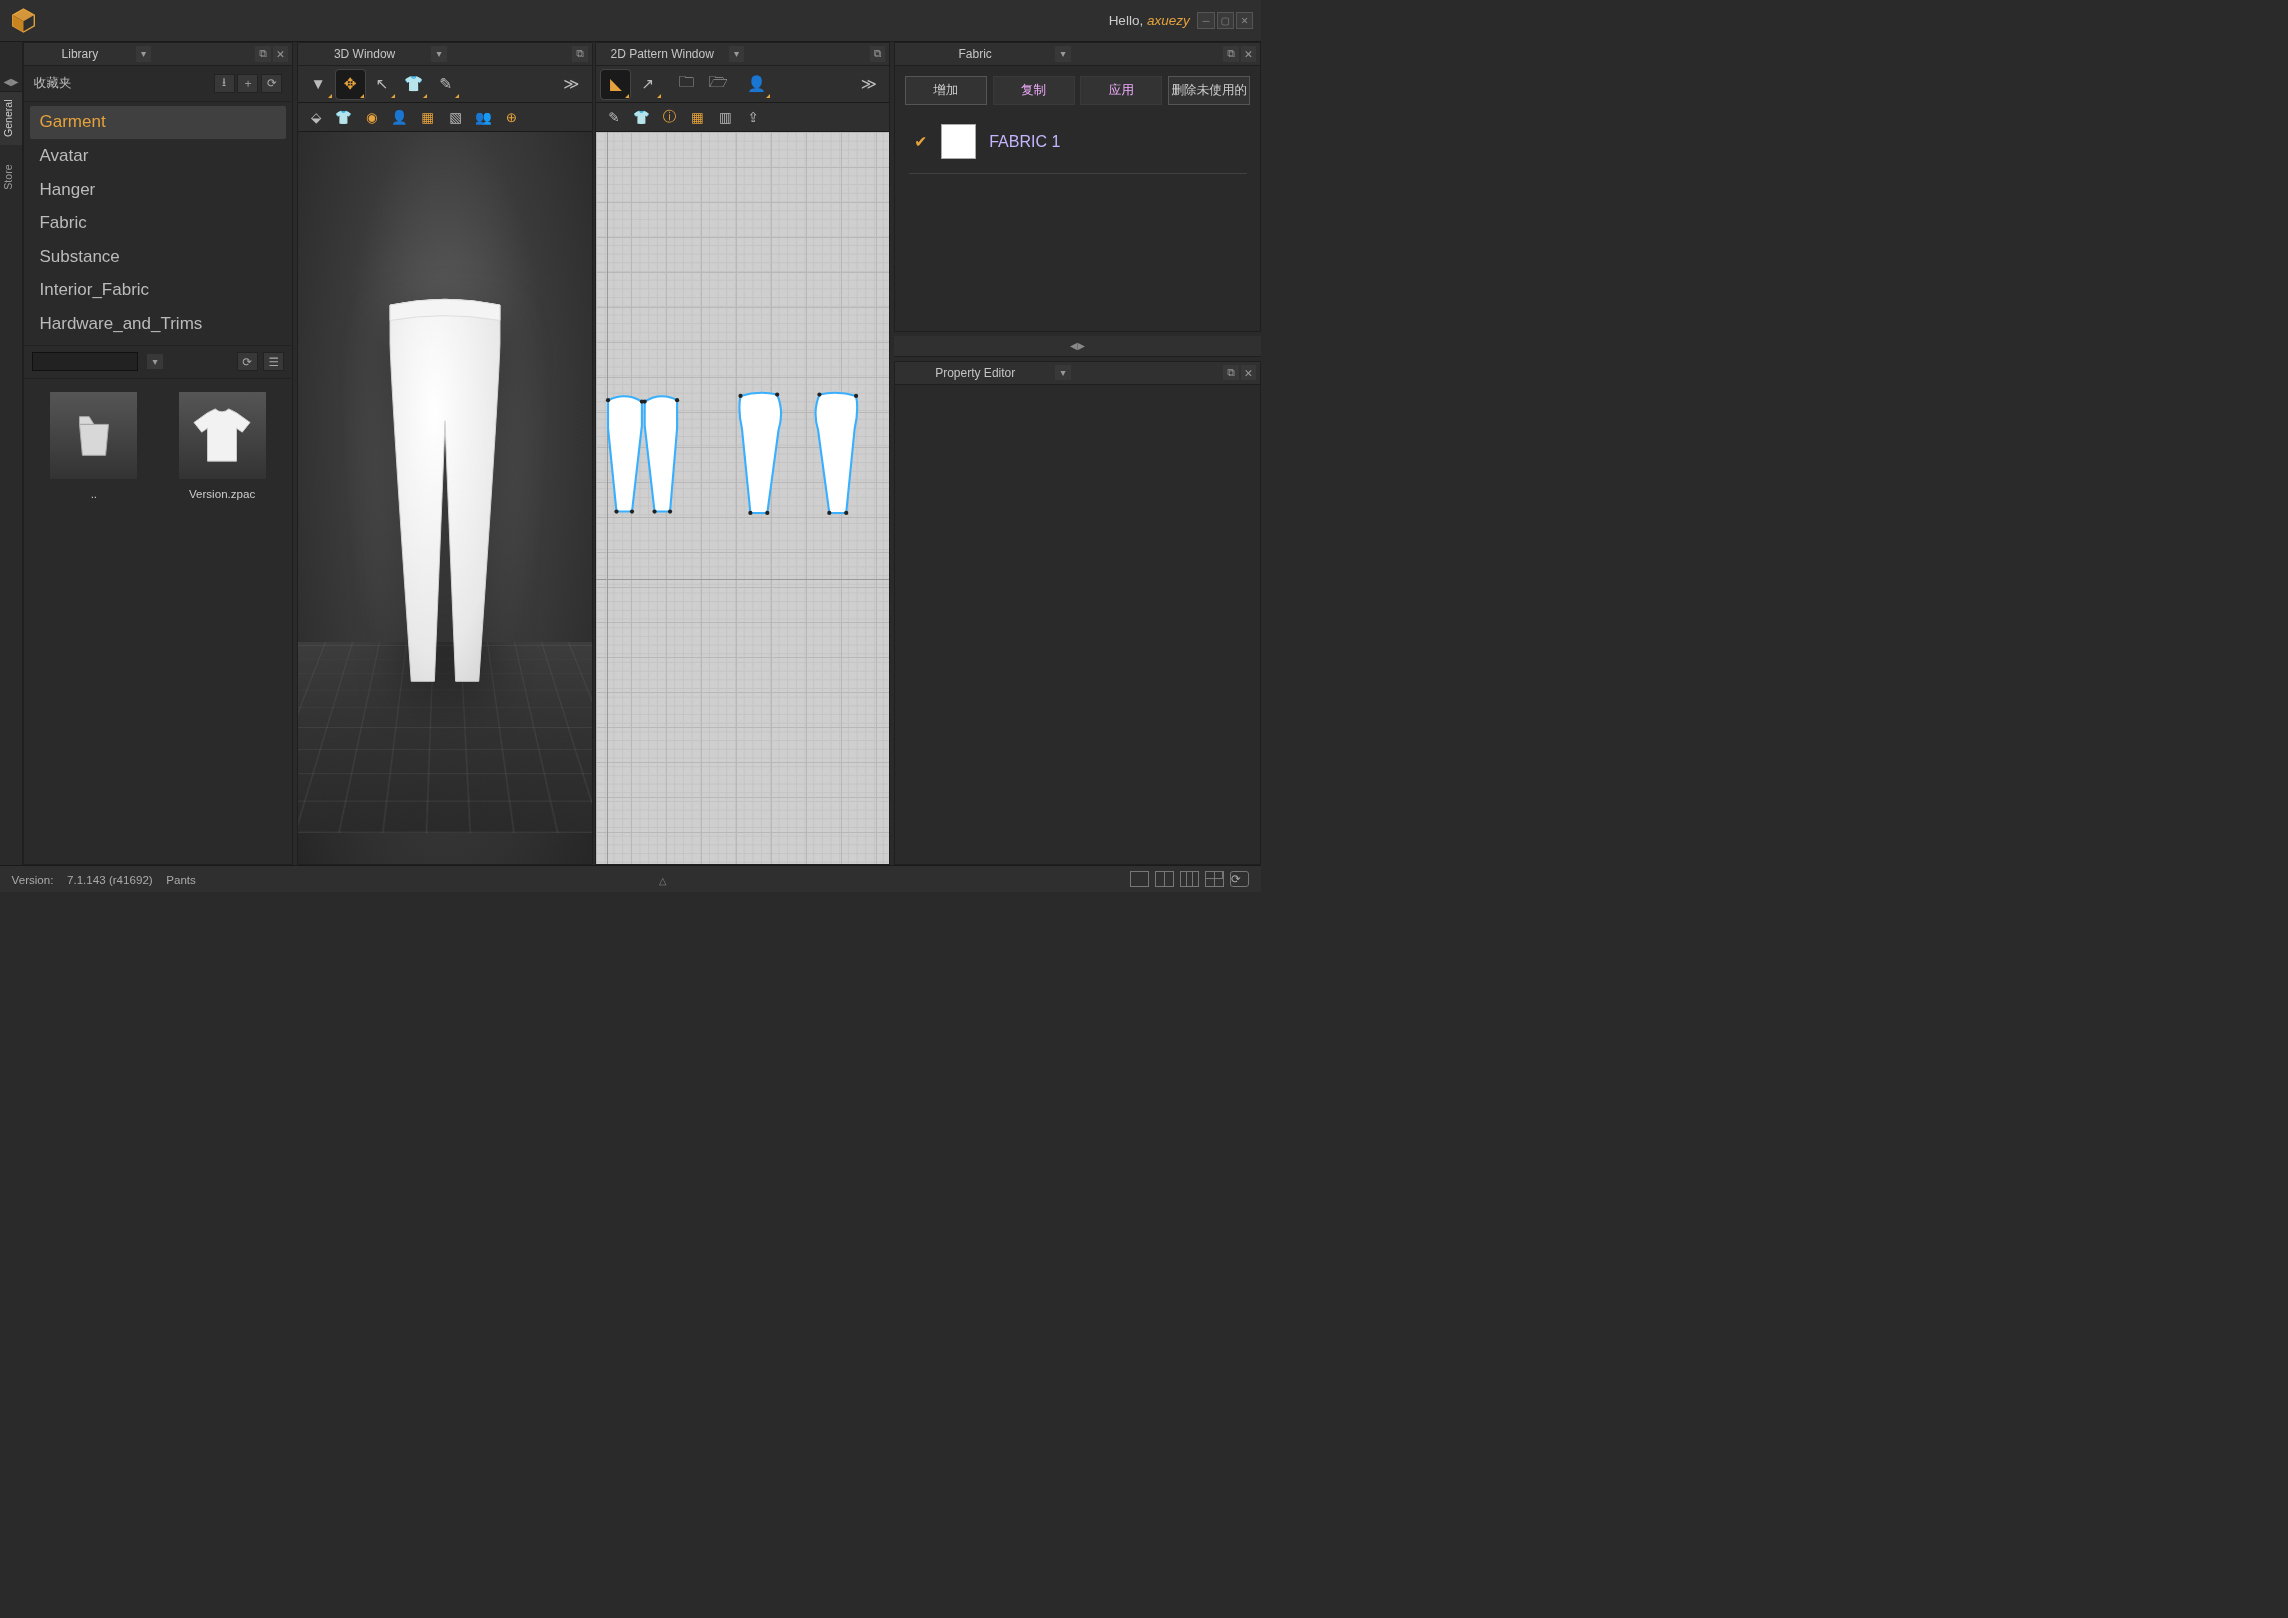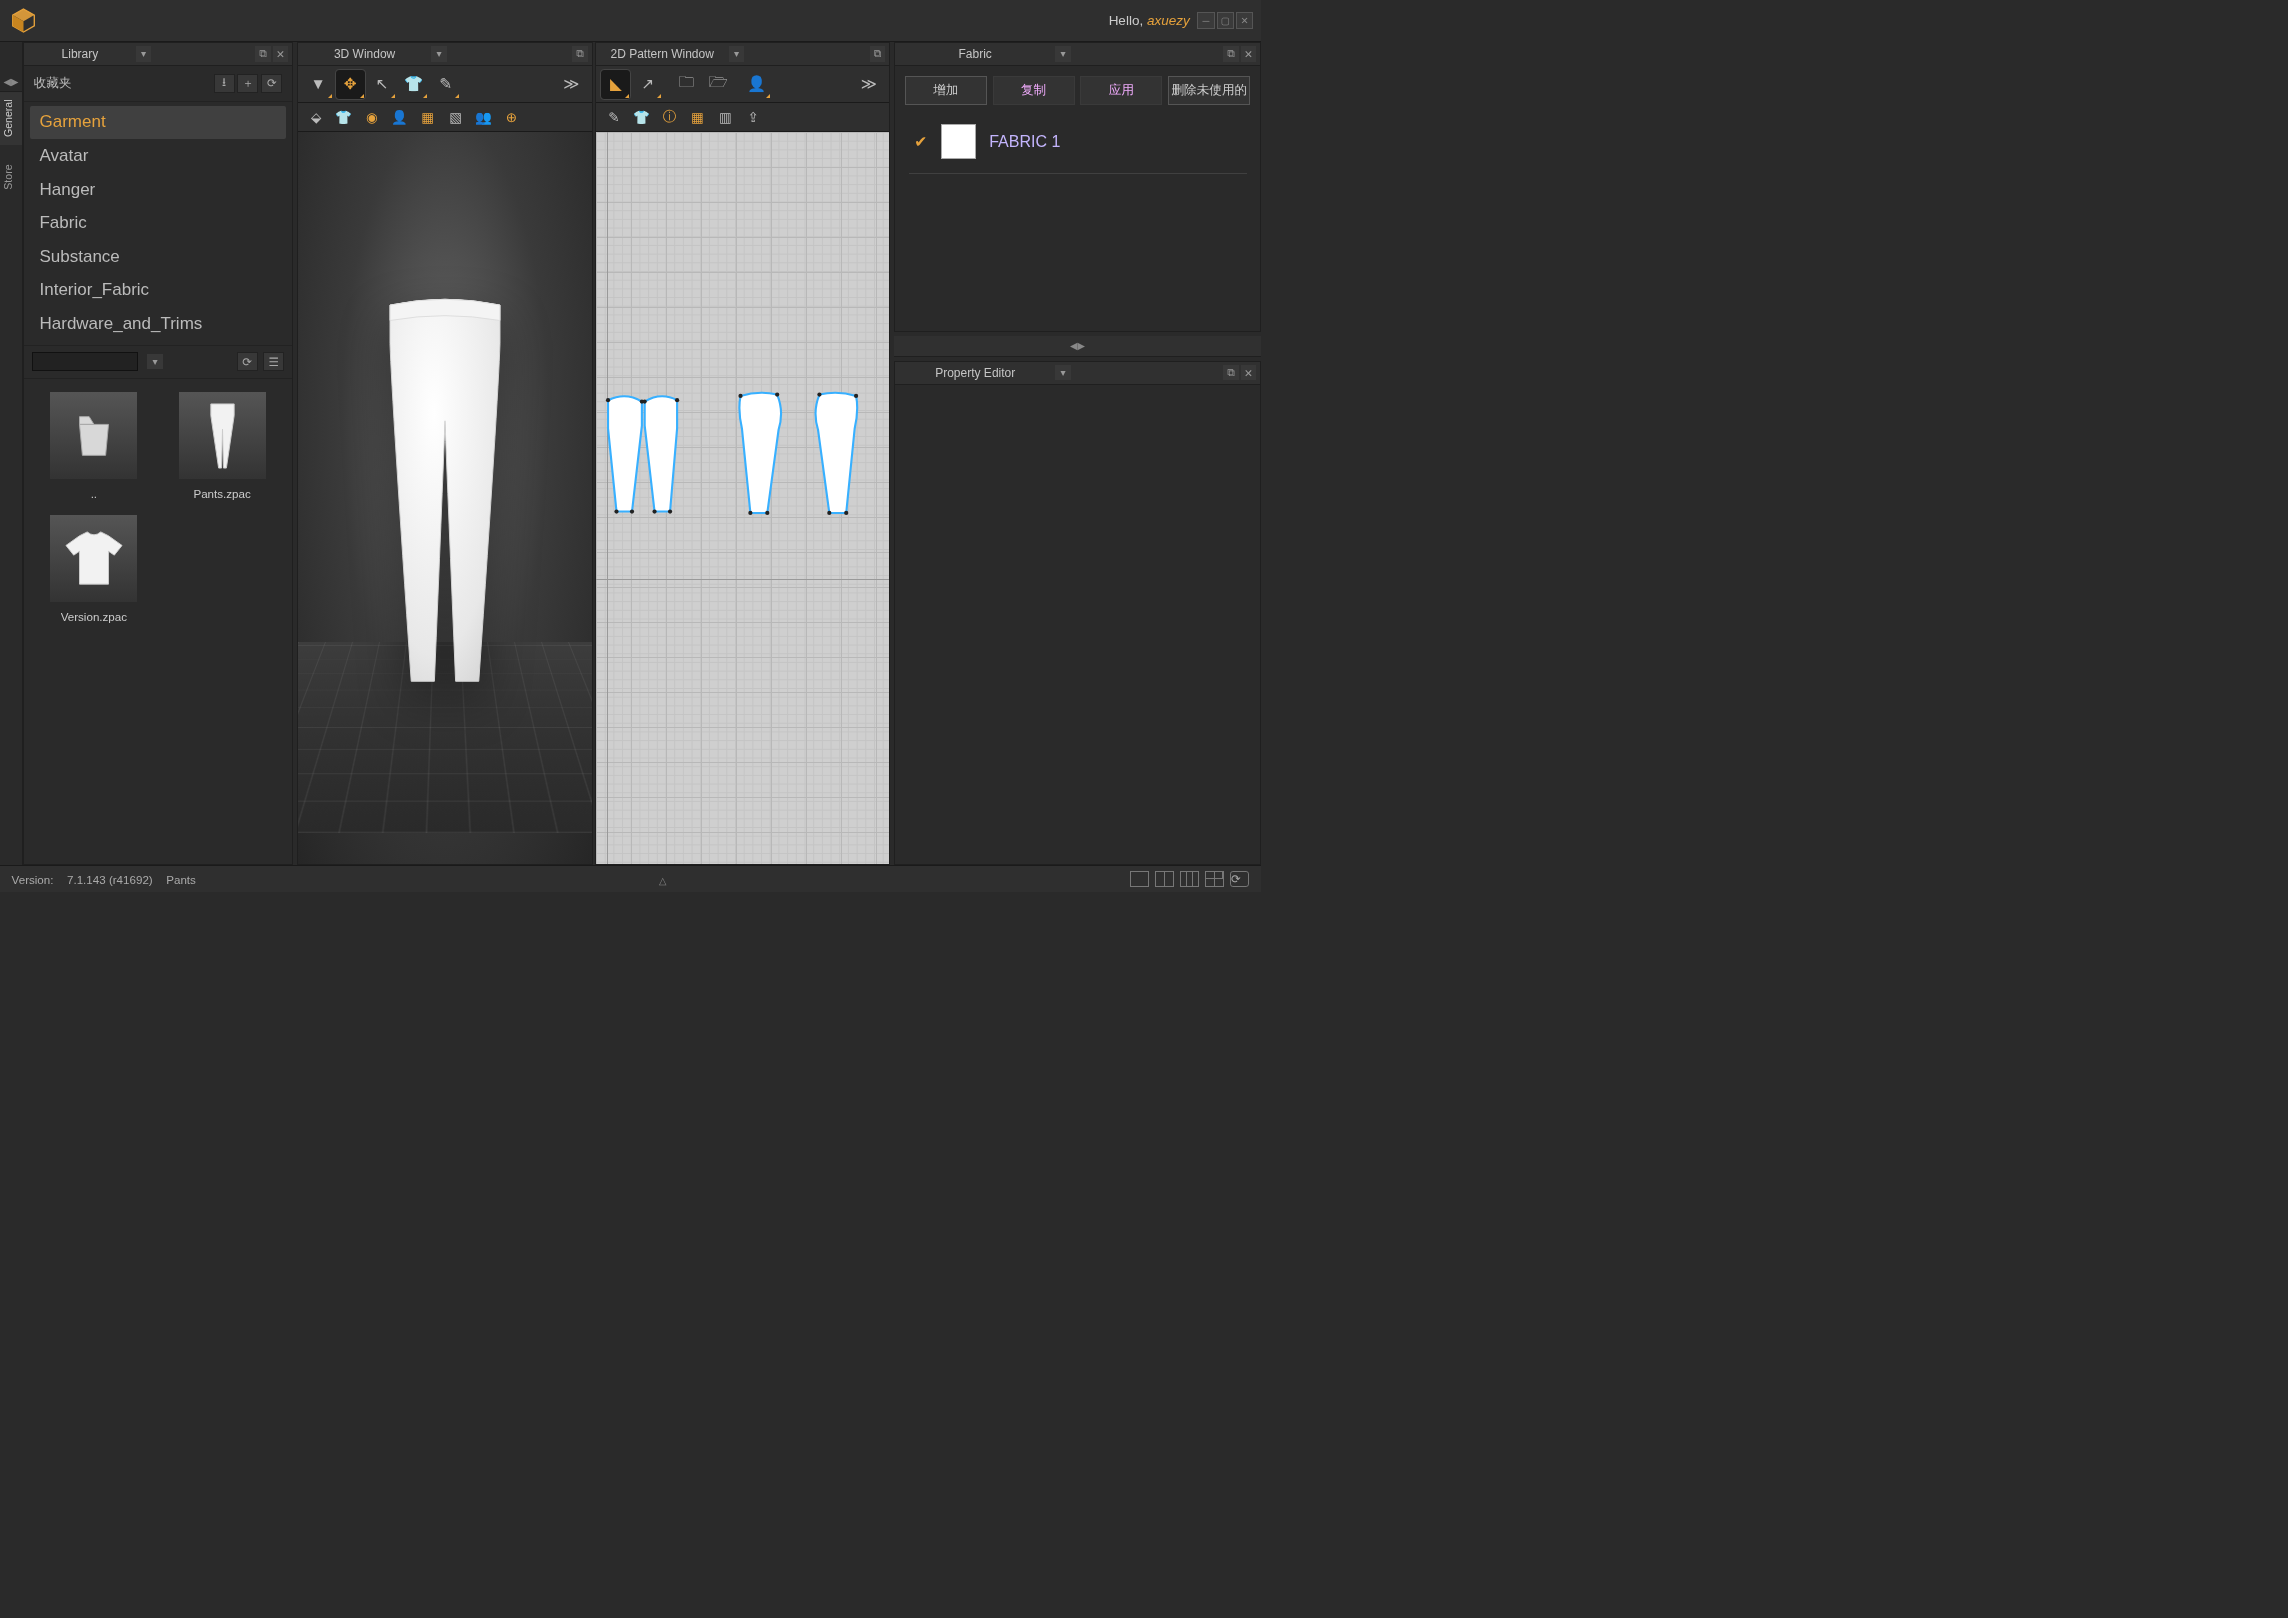--- a/index.html
+++ b/index.html
@@ -152,28 +152,20 @@
       <div class="thumb">
         <div class="img">
           <svg width="58" height="58" viewBox="0 0 60 60">
               <path d="M15 10 L25 10 L30 18 L15 18 Z M15 18 L45 18 L42 50 L18 50 Z" fill="#d8d8d8" stroke="#aaa"></path>
             </svg>
         </div>
         <div class="name">..</div>
       </div>
       <div class="thumb">
         <div class="img">
-          <svg width="39" height="68" viewBox="0 0 40 70">
-              <path d="M8 2 L32 2 L32 14 L24 68 L21 68 L20 28 L19 68 L16 68 L8 14 Z" fill="#f2f2f2" stroke="#ccc"></path>
-            </svg>
-        </div>
-        <div class="name">Pants.zpac</div>
-      </div>
-      <div class="thumb">
-        <div class="img">
           <svg width="68" height="58" viewBox="0 0 70 60">
               <path d="M20 6 L28 2 Q35 8 42 2 L50 6 L64 16 L56 26 L50 22 L50 56 L20 56 L20 22 L14 26 L6 16 Z" fill="#f2f2f2" stroke="#ccc"></path>
             </svg>
         </div>
         <div class="name">Version.zpac</div>
       </div>
     </div>
   </div>
 
   <div class="center">

